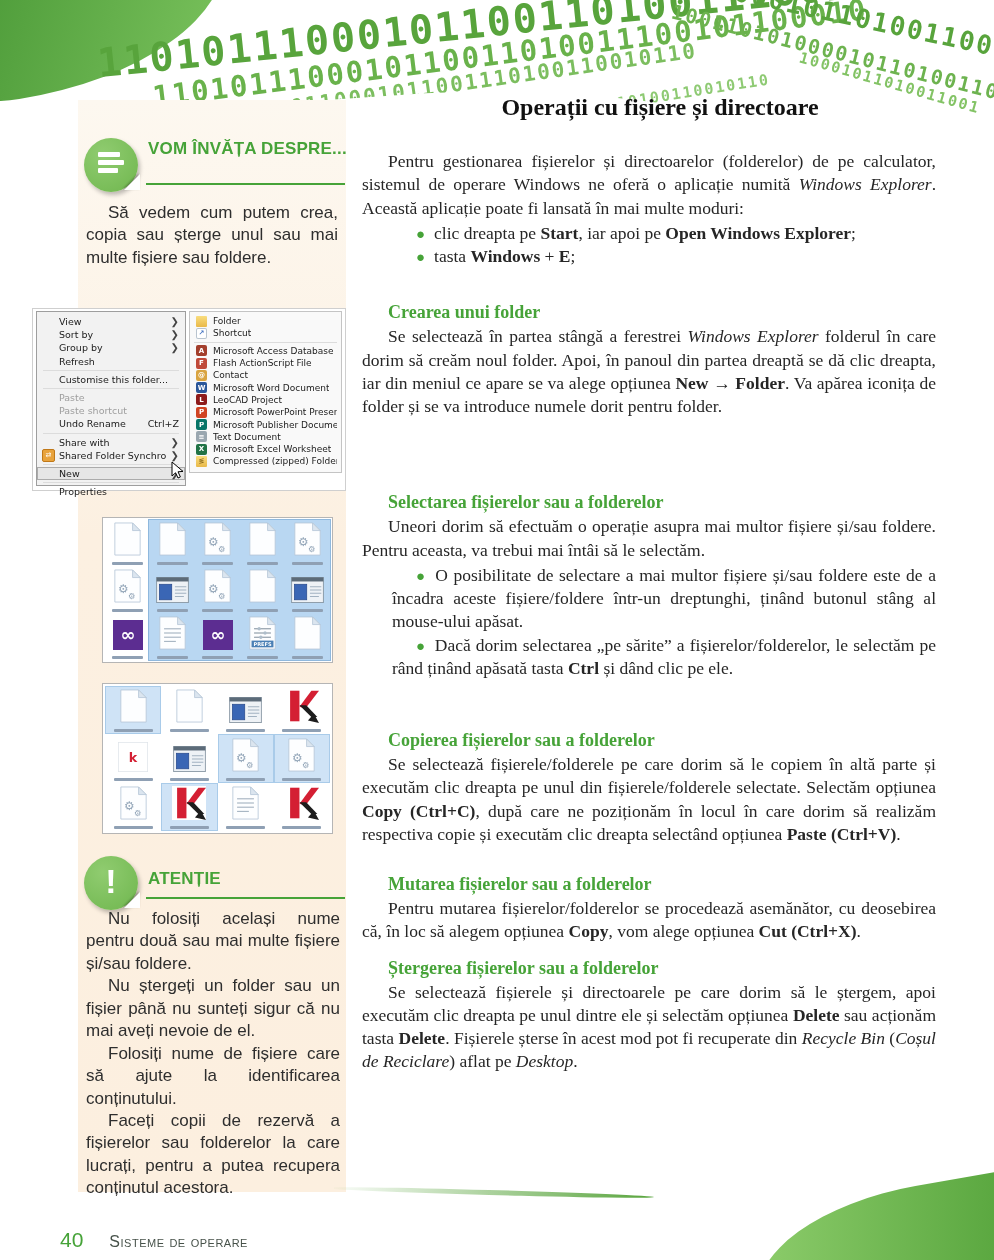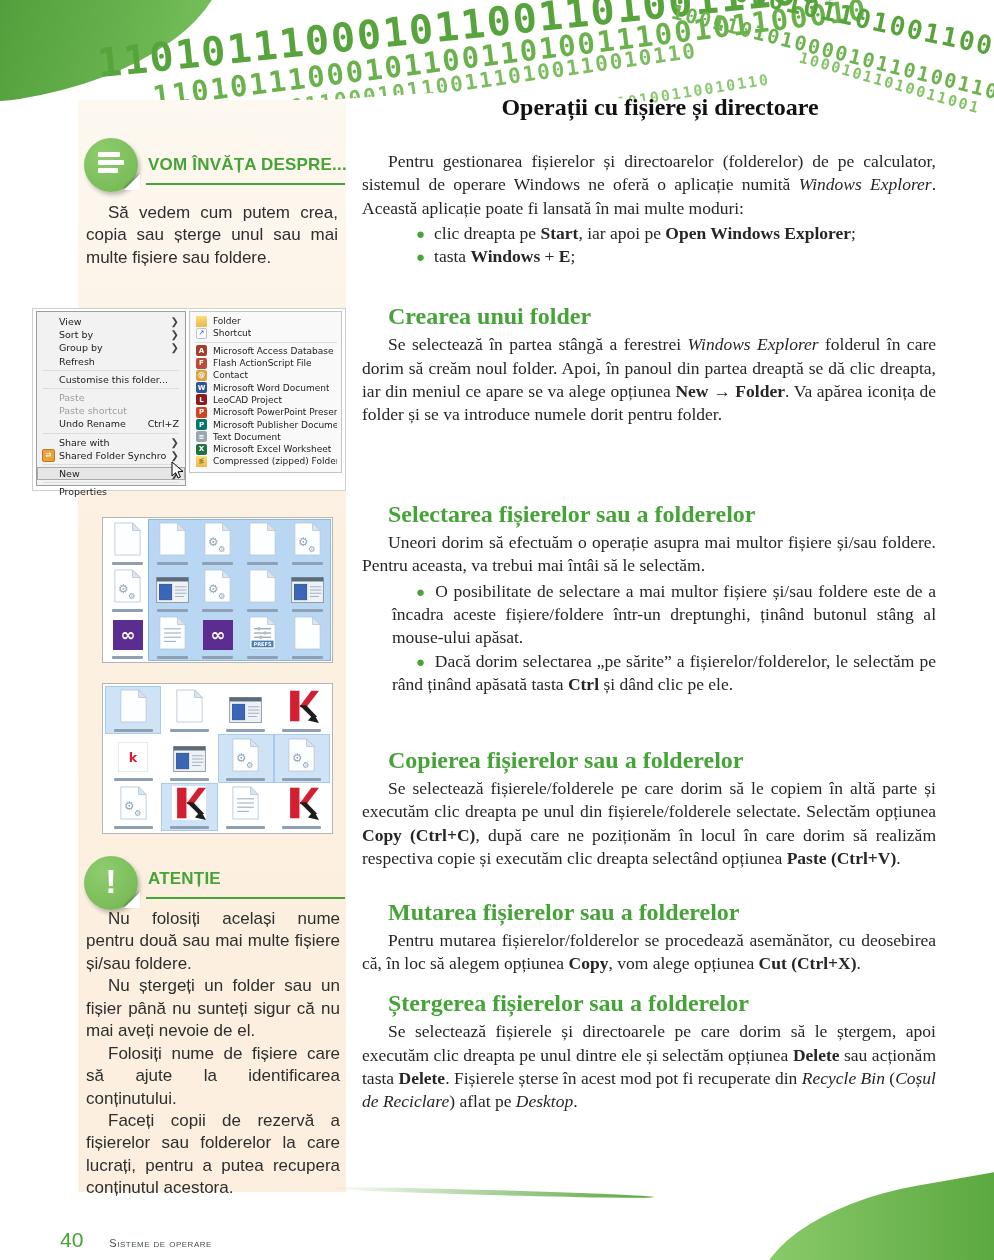--- a/index.html
+++ b/index.html
@@ -94,33 +94,33 @@
   .cell.csel{background:#cfe3f6;box-shadow:inset 0 0 0 1px #a9cbe9;}
   .g1 .cell.csel{background:transparent;box-shadow:none;}
 
   
   .main-col{position:absolute;left:362px;top:150px;width:574px;font-size:17.5px;line-height:1.33;
         text-align:justify;}
   .main-col p{margin:0;text-indent:26px;}
   .bullets{list-style:none;margin:2px 0 0 0;padding:0 0 0 30px;}
   .bullets li{text-indent:24px;margin:0;}
   .bullets .dot{color:#46a338;font-size:15px;margin-right:9px;}
-  .sec-head{font-weight:bold;color:#46a338;font-size:24px;text-indent:26px;margin:0;text-align:left;}
+  .sec-head{font-weight:bold;color:#46a338;font-size:18px;text-indent:26px;margin:0;text-align:left;}
   .sec{margin-top:0;}
   #sec-0{margin-top:33px;}
   #sec-1{margin-top:73px;}
   #sec-2{margin-top:49px;}
   #sec-3{margin-top:27px;}
   #sec-4{margin-top:13px;}
 
   
   .footer{position:absolute;left:60px;top:1228px;display:flex;align-items:baseline;
         font-family:"Liberation Sans",sans-serif;}
   .pagenum{color:#46a338;font-size:21px;}
-  .booktitle{margin-left:26px;font-variant:small-caps;font-size:11px;color:#47524a;letter-spacing:.5px;}
+  .booktitle{margin-left:26px;font-variant:small-caps;font-size:16px;color:#47524a;letter-spacing:.5px;}
 </style>
 </head>
 <body>
 
 <div class="page">
 
   <div class="deco-top">
     <div class="blob"></div>
     <div class="band b1">1101011100010110011010011100101100010</div>
     <div class="band b2">1101011100010110011010011100101100010</div>
@@ -141,21 +141,21 @@
     <div class="li-lines">
       <div class="li-dot" style="top:0;"></div>
         <div class="li-l1"></div>
       <div class="li-dot" style="top:8px;"></div>
         <div class="li-l2"></div>
       <div class="li-dot" style="top:16px;"></div>
         <div class="li-l3"></div>
     </div>
     <div class="curl"></div>
   </div>
-  <div class="side-head" style="left:148px;top:155px;">VOM ÎNVĂȚA DESPRE...</div>
+  <div class="side-head" style="left:148px;top:139px;">VOM ÎNVĂȚA DESPRE...</div>
   <div class="side-rule" style="left:146px;top:183px;width:199px;"></div>
   <div class="side-text" style="left:86px;top:202px;width:252px;">
     <p>Să vedem cum putem crea, copia sau șterge unul sau mai multe fișiere sau foldere.</p>
   </div>
 
   <div class="shot-menu">
     <div class="menu-left" id="menu-left">
         <div class="mrow">
           <span class="lbl">View</span>
           <span class="chev">❯</span>

